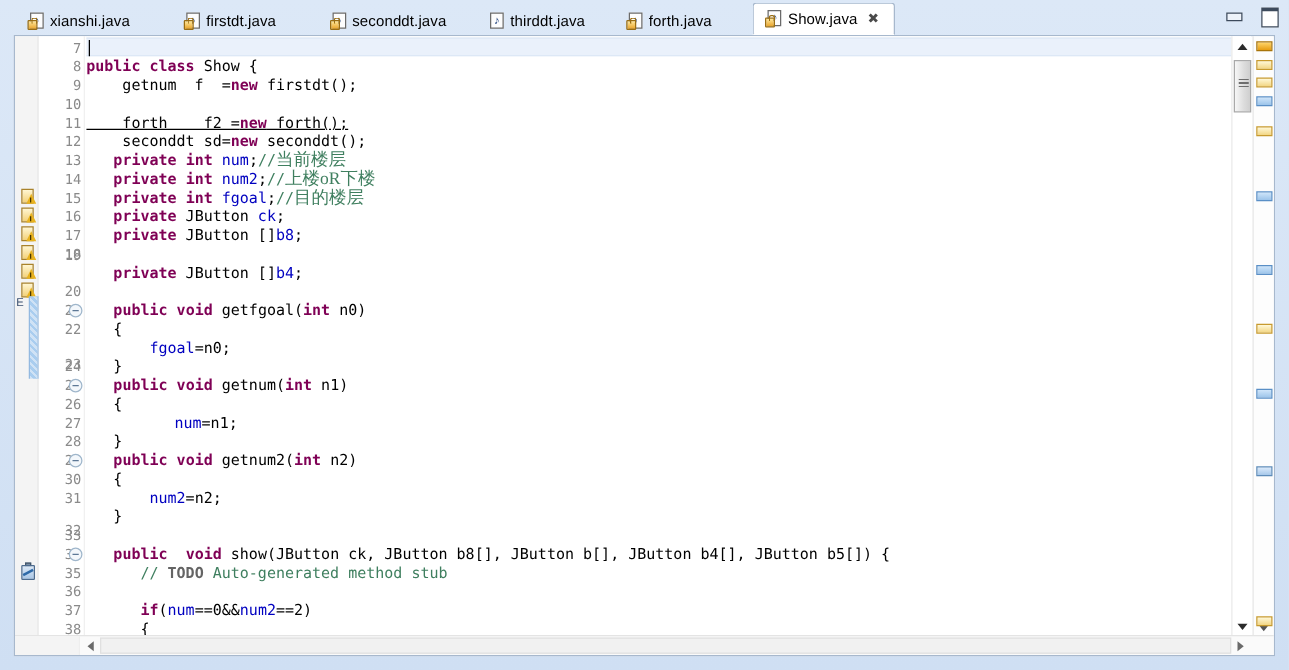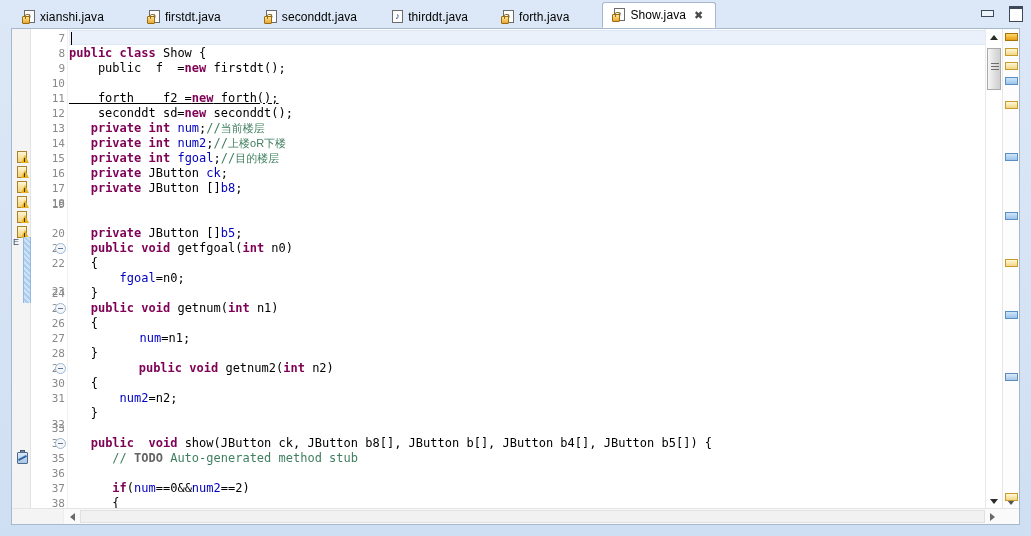--- a/index.html
+++ b/index.html
@@ -251,21 +251,21 @@
     border-top: 1px solid #dde8f6;
     border-bottom: 1px solid #dde8f6;
   }
   #caret {
     position: absolute;
     width: 1px; height: 13px;
     background: #000;
   }
   .kw   { color: #7f0055; font-weight: bold; }
   .cmt  { color: #3f7f5f; }
-  .cmtc { color: #3f7f5f; font-family: Liberation Sans, sans-serif; font-size: 11px; }
+  .cmtc { color: #3f7f5f; font-family: Liberation Serif, serif; font-size: 14px; }
   .todo { color: #646464; font-weight: bold; }
   .fld  { color: #0000c0; }
   .id   { color: #000; }
 
   
   #vscroll {
     position: absolute; right: 18px; top: 0;
     width: 16px; height: 480px;
     background: #ffffff;
     border-left: 1px solid #eaeaea;
@@ -471,38 +471,38 @@
         <div class="lnum" style="top: 437px;">36</div>
         <div class="lnum" style="top: 452px;">37</div>
         <div class="lnum" style="top: 467px;">38</div>
       </div>
     <div id="rulersep"></div>
 
     <div id="codearea">
         <div class="curline" style="top: 1px;"></div>
         <div id="caret" style="top: 3px; left: 2px;"></div>
         <div class="cline" style="top: 17px;"><span class="kw">public</span><span class="id"> </span><span class="kw">class</span><span class="id"> Show {</span></div>
-        <div class="cline" style="top: 32px;"><span class="id">    public  f  =</span><span class="kw">new</span><span class="id"> firstdt();</span></div>
+        <div class="cline" style="top: 32px;"><span class="id">    getnum  f  =</span><span class="kw">new</span><span class="id"> firstdt();</span></div>
         <div class="cline" style="top: 62px; text-decoration: underline;"><span class="id">    forth    f2 =</span><span class="kw">new</span><span class="id"> forth();</span></div>
         <div class="cline" style="top: 77px;"><span class="id">    seconddt sd=</span><span class="kw">new</span><span class="id"> seconddt();</span></div>
         <div class="cline" style="top: 92px;"><span class="id">   </span><span class="kw">private</span><span class="id"> </span><span class="kw">int</span><span class="id"> </span><span class="fld">num</span><span class="id">;</span><span class="cmt">//</span><span class="cmtc">当前楼层</span></div>
         <div class="cline" style="top: 107px;"><span class="id">   </span><span class="kw">private</span><span class="id"> </span><span class="kw">int</span><span class="id"> </span><span class="fld">num2</span><span class="id">;</span><span class="cmt">//</span><span class="cmtc">上楼oR下楼</span></div>
         <div class="cline" style="top: 122px;"><span class="id">   </span><span class="kw">private</span><span class="id"> </span><span class="kw">int</span><span class="id"> </span><span class="fld">fgoal</span><span class="id">;</span><span class="cmt">//</span><span class="cmtc">目的楼层</span></div>
         <div class="cline" style="top: 137px;"><span class="id">   </span><span class="kw">private</span><span class="id"> JButton </span><span class="fld">ck</span><span class="id">;</span></div>
         <div class="cline" style="top: 152px;"><span class="id">   </span><span class="kw">private</span><span class="id"> JButton []</span><span class="fld">b8</span><span class="id">;</span></div>
-        <div class="cline" style="top: 197px;"><span class="id">   </span><span class="kw">private</span><span class="id"> JButton []</span><span class="fld">b5</span><span class="id">;</span></div>
+        <div class="cline" style="top: 182px;"><span class="id">   </span><span class="kw">private</span><span class="id"> JButton []</span><span class="fld">b4</span><span class="id">;</span></div>
         <div class="cline" style="top: 212px;"><span class="id">   </span><span class="kw">public</span><span class="id"> </span><span class="kw">void</span><span class="id"> getfgoal(</span><span class="kw">int</span><span class="id"> n0)</span></div>
         <div class="cline" style="top: 227px;"><span class="id">   {</span></div>
         <div class="cline" style="top: 242px;"><span class="id">       </span><span class="fld">fgoal</span><span class="id">=n0;</span></div>
         <div class="cline" style="top: 257px;"><span class="id">   }</span></div>
         <div class="cline" style="top: 272px;"><span class="id">   </span><span class="kw">public</span><span class="id"> </span><span class="kw">void</span><span class="id"> getnum(</span><span class="kw">int</span><span class="id"> n1)</span></div>
         <div class="cline" style="top: 287px;"><span class="id">   {</span></div>
         <div class="cline" style="top: 302px; padding-left: 20px;"><span class="id">       </span><span class="fld">num</span><span class="id">=n1;</span></div>
         <div class="cline" style="top: 317px;"><span class="id">   }</span></div>
-        <div class="cline" style="top: 332px; padding-left: 48px;"><span class="id">   </span><span class="kw">public</span><span class="id"> </span><span class="kw">void</span><span class="id"> getnum2(</span><span class="kw">int</span><span class="id"> n2)</span></div>
+        <div class="cline" style="top: 332px;"><span class="id">   </span><span class="kw">public</span><span class="id"> </span><span class="kw">void</span><span class="id"> getnum2(</span><span class="kw">int</span><span class="id"> n2)</span></div>
         <div class="cline" style="top: 347px;"><span class="id">   {</span></div>
         <div class="cline" style="top: 362px;"><span class="id">       </span><span class="fld">num2</span><span class="id">=n2;</span></div>
         <div class="cline" style="top: 377px;"><span class="id">   }</span></div>
         <div class="cline" style="top: 407px;"><span class="id">   </span><span class="kw">public</span><span class="id">  </span><span class="kw">void</span><span class="id"> show(JButton </span><span class="id">ck</span><span class="id">, JButton </span><span class="id">b8</span><span class="id">[], JButton </span><span class="id">b</span><span class="id">[], JButton </span><span class="id">b4</span><span class="id">[], JButton </span><span class="id">b5</span><span class="id">[]) {</span></div>
         <div class="cline" style="top: 422px;"><span class="cmt">      // </span><span class="todo">TODO</span><span class="cmt"> Auto-generated method stub</span></div>
         <div class="cline" style="top: 452px;"><span class="id">      </span><span class="kw">if</span><span class="id">(</span><span class="fld">num</span><span class="id">==0&amp;&amp;</span><span class="fld">num2</span><span class="id">==2)</span></div>
         <div class="cline" style="top: 467px;"><span class="id">      {</span></div>
       </div>
 
     <div id="vscroll">

